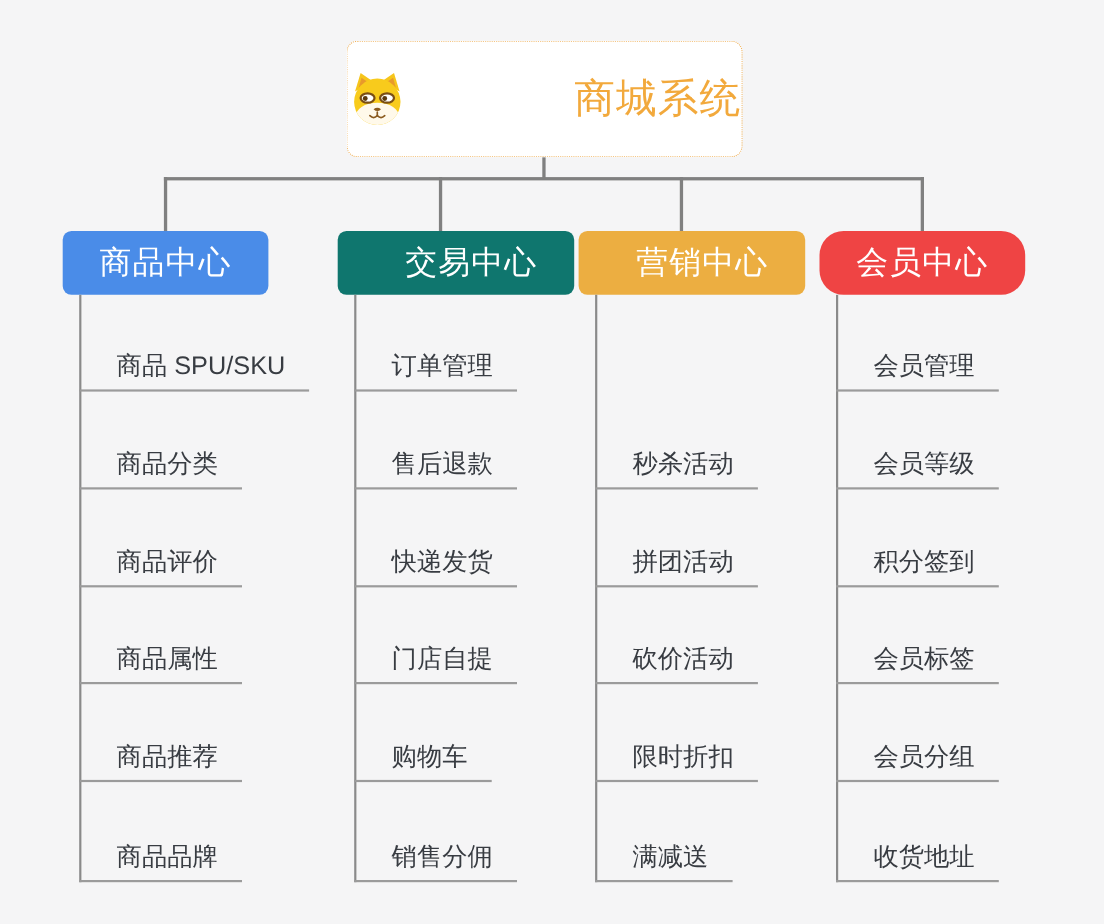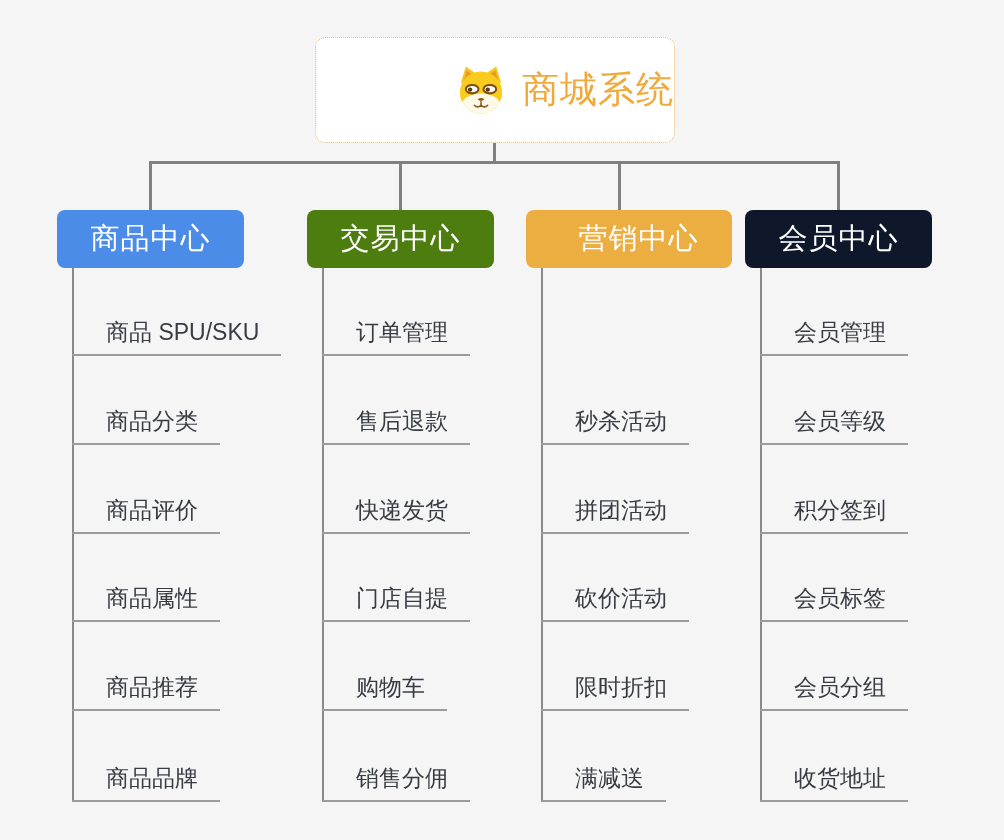--- a/index.html
+++ b/index.html
@@ -9,21 +9,21 @@
   
   .line{position:absolute;background:#808080;}
   #root-trunk{left:493px;top:143px;width:3px;height:20px;}
   #bus{left:149px;top:161px;width:691px;height:3px;}
   .drop{top:161px;width:3px;height:49px;}
   .drop.c0{left:149px}.drop.c1{left:399px}.drop.c2{left:618px}.drop.c3{left:837px}
 
   
   .root-box{position:absolute;left:315px;top:37px;width:360px;height:106px;box-sizing:border-box;
     background:#FFFFFF;border:1px dotted #F0B35C;border-radius:10px;
-    display:flex;align-items:center;justify-content:flex-end;gap:14px;}
+    display:flex;align-items:center;justify-content:space-between;gap:14px;}
   .root-title{font-size:37px;letter-spacing:1px;color:#F2A93C;font-weight:500;}
   .root-icon{width:54px;height:54px;flex:0 0 auto;}
 
   
   .hdr{position:absolute;top:210px;width:187px;height:58px;border-radius:8px;
     color:#FFFFFF;font-size:29px;display:flex;align-items:center;justify-content:center;
     letter-spacing:1px;}
   .hdr.c0{left:57px}.hdr.c1{left:307px}.hdr.c2{left:526px}.hdr.c3{left:745px}
 
   
@@ -68,27 +68,27 @@
       <path d="M28 43 Q32 40 36 43 Q32 47 28 43 Z" fill="#8A5A1E"></path>
       <path d="M32 46 L32 50" stroke="#8A5A1E" stroke-width="1.8" fill="none" stroke-linecap="round"></path>
       <path d="M24 50 Q28 54 32 50 Q36 54 40 50" stroke="#8A5A1E" stroke-width="1.8" fill="none" stroke-linecap="round"></path>
     </svg>
     <span class="root-title">商城系统</span>
   </div>
 
   <div class="hdr c0" style="background-color: rgb(74, 140, 232);">
     <span>商品中心</span>
   </div>
-  <div class="hdr c1" style="background-color: #4d7c0f;">
+  <div class="hdr c1" style="background-color: #0f766e; padding-left: 28px;">
     <span>交易中心</span>
   </div>
   <div class="hdr c2" style="background-color: rgb(236, 174, 65); padding-left: 19px;">
     <span>营销中心</span>
   </div>
-  <div class="hdr c3" style="background-color: #0f172a;">
+  <div class="hdr c3" style="background-color: #ef4444; border-radius: 22px;">
     <span>会员中心</span>
   </div>
 
   <div class="trunk c0"></div>
   <div class="trunk c1"></div>
   <div class="trunk c2"></div>
   <div class="trunk c3"></div>
 
   <div class="item c0 r0">商品 SPU/SKU</div>
   <div class="item c0 r1">商品分类</div>

